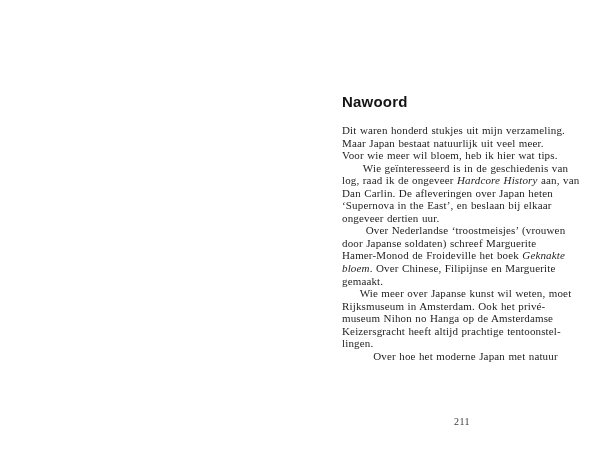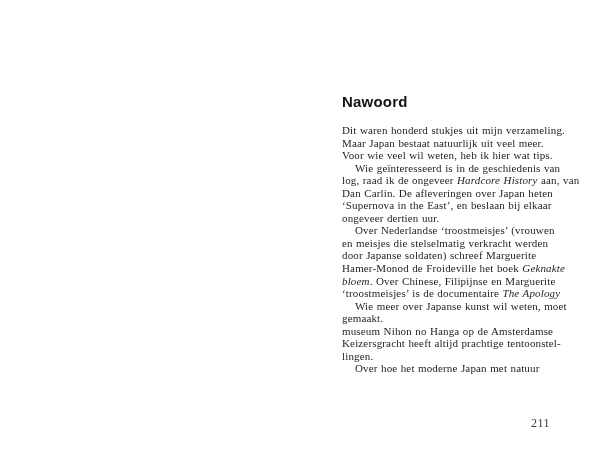--- a/index.html
+++ b/index.html
@@ -27,54 +27,53 @@
     left: 342px;
     top: 124px;
     width: 234px;
     font-size: 11px;
     line-height: 12.55px;
     color: #1e1e1e;
     letter-spacing: 0.15px;
     word-spacing: 0.5px;
   }
   .line { white-space: nowrap; }
-  .line.indent { padding-left: 13px; }
+  .line.indent { padding-left: 13px; text-align: center; }
   .em { font-style: italic; text-align: right; }
   .page-number {
     position: absolute;
-    left: 338px;
+    left: 356px;
     top: 416px;
     width: 212px;
-    text-align: right;
-    font-size: 12px;
+    text-align: center;
+    font-size: 10px;
     color: #3a3a3a;
     letter-spacing: 0.5px;
   }
 </style>
 </head>
 <body>
 
 <div class="screen">
   <h1 class="page-title">Nawoord</h1>
   <div class="body-text">
       <div class="line"><span>Dit waren honderd stukjes uit mijn verzameling.</span></div>
       <div class="line"><span>Maar Japan bestaat natuurlijk uit veel meer.</span></div>
-      <div class="line"><span>Voor wie veel wil weten, heb ik hier wat tips.</span></div>
+      <div class="line"><span>Voor wie meer wil bloem, heb ik hier wat tips.</span></div>
       <div class="line indent"><span>Wie geïnteresseerd is in de geschiedenis van</span></div>
       <div class="line"><span>log, raad ik de ongeveer </span><span class="em">Hardcore History</span><span> aan, van</span></div>
       <div class="line"><span>Dan Carlin. De afleveringen over Japan heten</span></div>
       <div class="line"><span>‘Supernova in the East’, en beslaan bij elkaar</span></div>
       <div class="line"><span>ongeveer dertien uur.</span></div>
       <div class="line indent"><span>Over Nederlandse ‘troostmeisjes’ (vrouwen</span></div>
-      <div class="line"><span>en meisjes die stelselmatig verkracht werden</span></div>
       <div class="line"><span>door Japanse soldaten) schreef Marguerite</span></div>
       <div class="line"><span>Hamer-Monod de Froideville het boek </span><span class="em">Geknakte</span></div>
       <div class="line"><span class="em">bloem</span><span>. Over Chinese, Filipijnse en Marguerite</span></div>
-      <div class="line"><span>‘troostmeisjes’ is de documentaire </span><span class="em">The Apology</span></div>
+      <div class="line"><span>gemaakt.</span></div>
       <div class="line indent"><span>Wie meer over Japanse kunst wil weten, moet</span></div>
-      <div class="line"><span>gemaakt.</span></div>
+      <div class="line"><span>Rijksmuseum in Amsterdam. Ook het privé-</span></div>
       <div class="line"><span>museum Nihon no Hanga op de Amsterdamse</span></div>
       <div class="line"><span>Keizersgracht heeft altijd prachtige tentoonstel-</span></div>
       <div class="line"><span>lingen.</span></div>
       <div class="line indent"><span>Over hoe het moderne Japan met natuur</span></div>
     </div>
   <div class="page-number">211</div>
 </div>
 
 </body></html>

